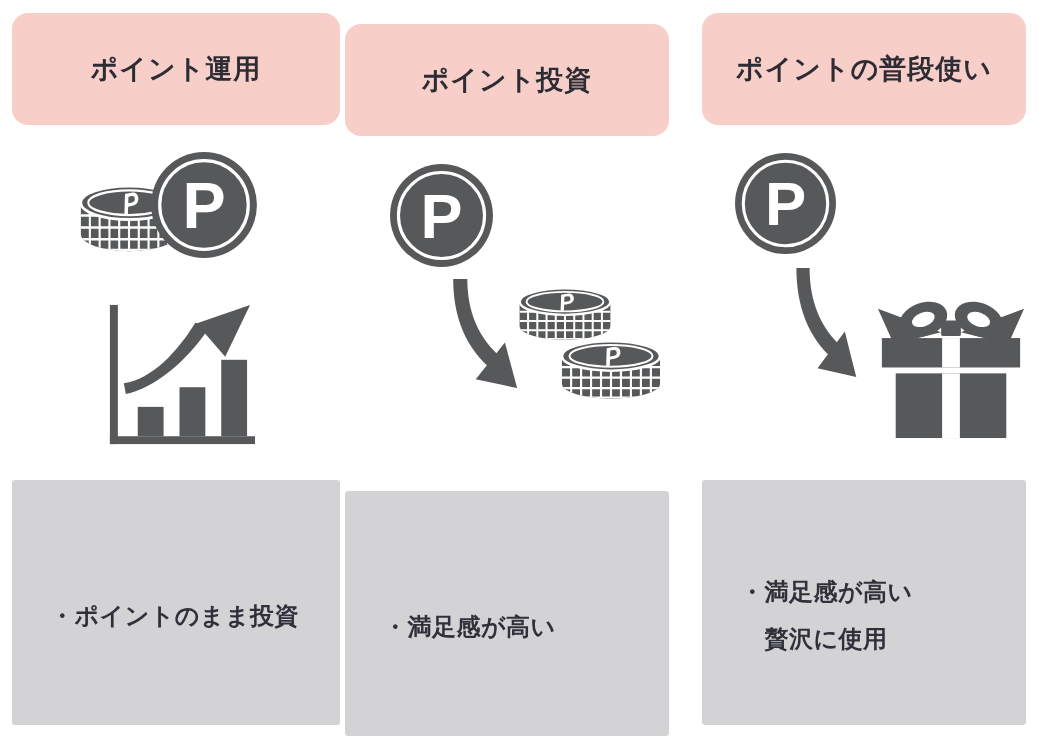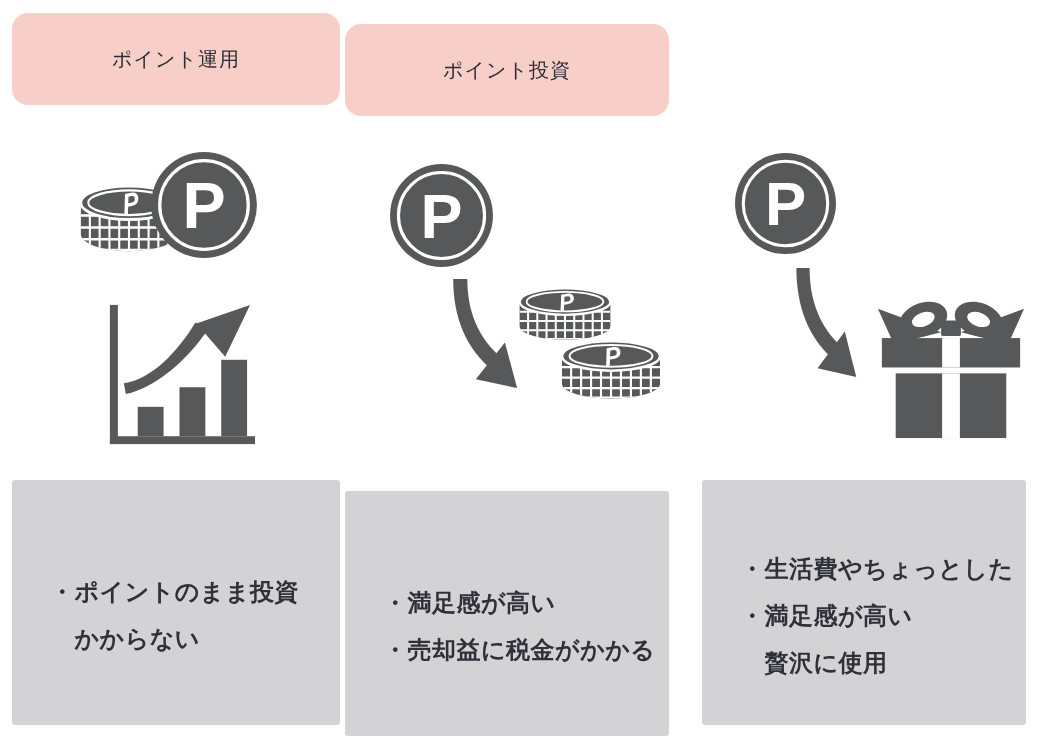--- a/index.html
+++ b/index.html
@@ -15,24 +15,24 @@
   body{
     width:1040px;height:744px;overflow:hidden;
     font-family:"Liberation Sans","DejaVu Sans",sans-serif;
   }
   .stage{position:relative;width:1040px;height:744px;background:var(--page-bg);}
   .col{position:absolute;top:0;height:744px;}
   .col-1{left:12px;width:328px;}
   .col-2{left:345px;width:324px;margin-top:11px;}
   .col-3{left:702px;width:324px;}
   .header{
-    position:absolute;top:13px;left:0;right:0;height:92px;
+    position:absolute;top:13px;left:0;right:0;height:112px;
     background:var(--header-bg);border-radius:16px;
     display:flex;align-items:center;justify-content:center;
-    font-size:20px;font-weight:normal;color:var(--header-text);
+    font-size:27px;font-weight:bold;color:var(--header-text);
     letter-spacing:1px;
   }
   .icon-area{position:absolute;top:105px;left:0;right:0;height:375px;}
   .ico{position:absolute;display:block;}
   .c1-coin {left:64px; top:74px; width:106px;height:84px;}
   .c1-medal{left:138px;top:46px; width:108px;height:108px;}
   .c1-chart{left:84px; top:196px;width:164px;height:147px;}
   .c2-medal{left:44px; top:47px; width:105px;height:105px;}
   .c2-arrow{left:80px; top:163px;width:94px; height:124px;}
   .c2-coins{left:170px;top:167px;width:150px;height:132px;}
@@ -119,56 +119,54 @@
         </svg>
       <svg class="ico c1-medal">
           <use href="#sym-medal"></use>
         </svg>
       <svg class="ico c1-chart">
           <use href="#sym-chart"></use>
         </svg>
     </div>
     <div class="panel">
       <div class="line">・ポイントのまま投資</div>
-      <div class="line">　かからない</div>
     </div>
   </div>
 
   <div class="col col-2">
     <div class="header">ポイント投資</div>
     <div class="icon-area">
       <svg class="ico c2-medal">
           <use href="#sym-medal"></use>
         </svg>
       <svg class="ico c2-arrow">
           <use href="#sym-arrow"></use>
         </svg>
       <svg class="ico c2-coins" viewBox="0 0 150 132" preserveAspectRatio="none">
         <use href="#sym-coin" x="0" y="0" width="100" height="66"></use>
         <use href="#sym-coin" x="42" y="52" width="108" height="74"></use>
       </svg>
     </div>
     <div class="panel">
       <div class="line">・満足感が高い</div>
-      <div class="line">・売却益に税金がかかる</div>
     </div>
   </div>
 
   <div class="col col-3">
+    <div class="header">ポイントの普段使い</div>
     <div class="icon-area">
       <svg class="ico c3-medal">
           <use href="#sym-medal"></use>
         </svg>
       <svg class="ico c3-arrow">
           <use href="#sym-arrow"></use>
         </svg>
       <svg class="ico c3-gift">
           <use href="#sym-gift"></use>
         </svg>
     </div>
     <div class="panel">
-      <div class="line">・生活費やちょっとした</div>
       <div class="line">・満足感が高い</div>
       <div class="line">　贅沢に使用</div>
     </div>
   </div>
 
 </div>
 
 </body></html>

